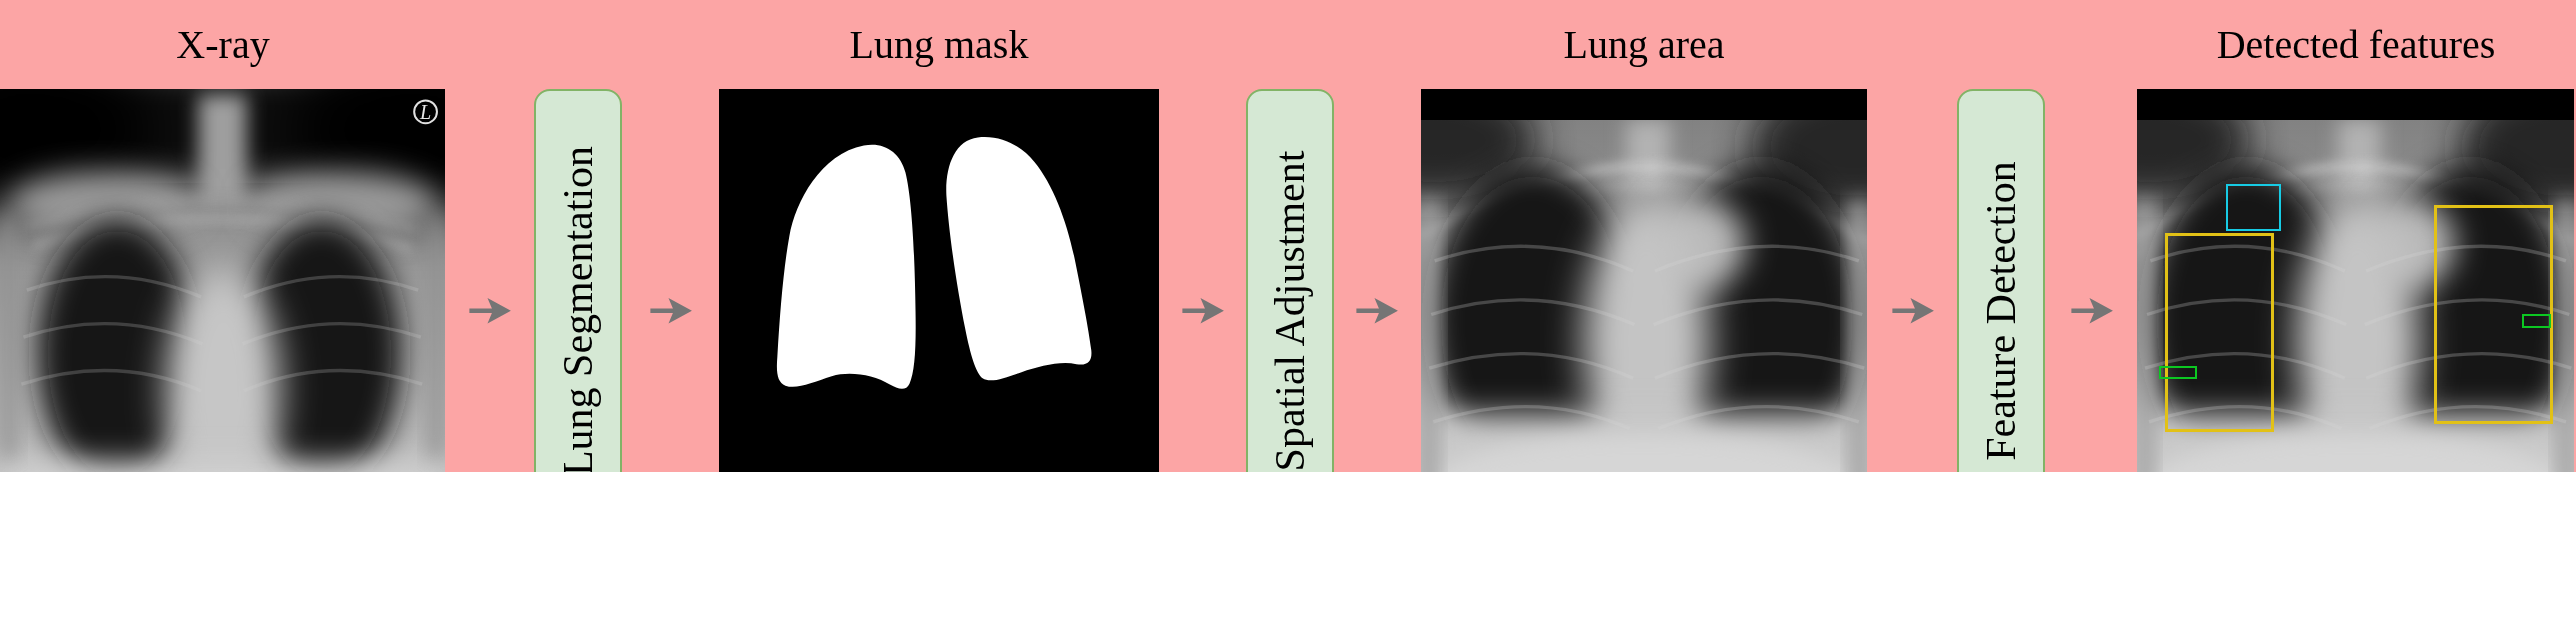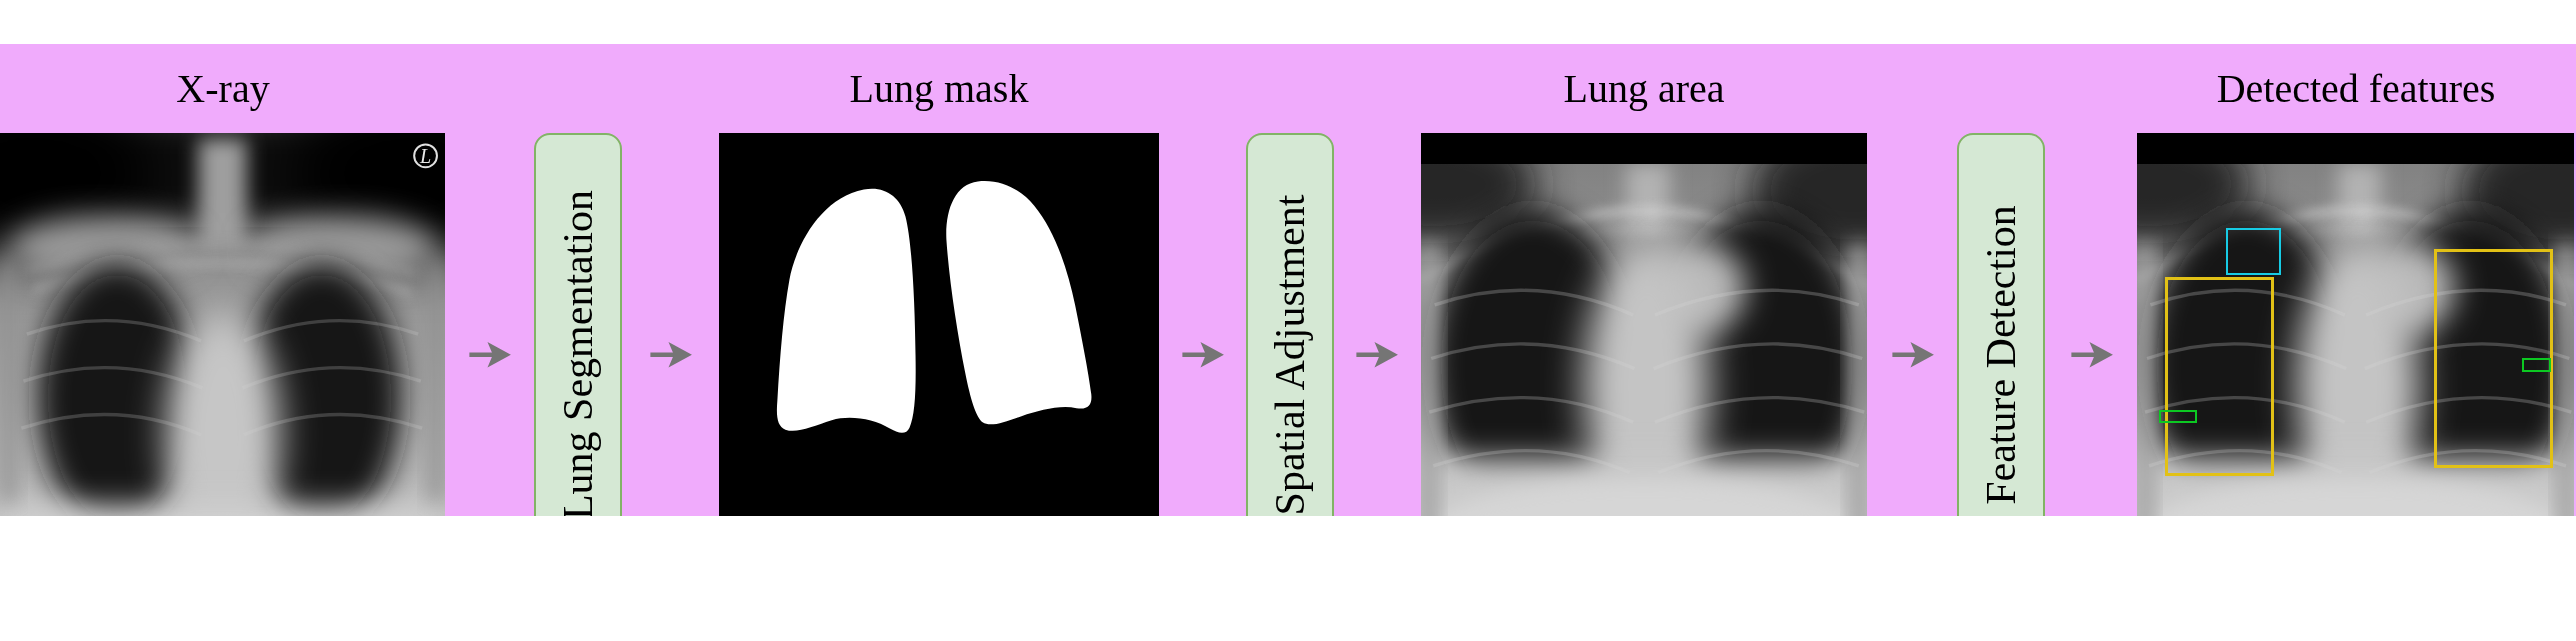--- a/index.html
+++ b/index.html
@@ -1,22 +1,21 @@
 <!DOCTYPE html>
 <html style="--box-fill: #d5e8d4; --box-border: #82b366; --arrow: #757575; --feedback-line: #6e6e6e; --detection-cyan: #17cbe4; --detection-yellow: #e2c116; --detection-green: #0cc822;font-size:10.7px"><head>
 <meta charset="utf-8">
 <style>
   html,body{margin:0;padding:0;background:#ffffff;}
   #canvas{
     position:relative;
     width:2576px;height:472px;
-    background:#f0abfc;
+    background:#fca5a5;
     font-family:"Liberation Serif", serif;
     overflow:hidden;
-    margin-top:44px;
   }
   .panel-title{
     position:absolute;top:21.5px;width:604px;
     text-align:center;
     font-size:40px;color:#000;line-height:1.15;
     white-space:nowrap;
   }
   .img-panel{
     position:absolute;top:89px;height:444px;
     background:#000;

